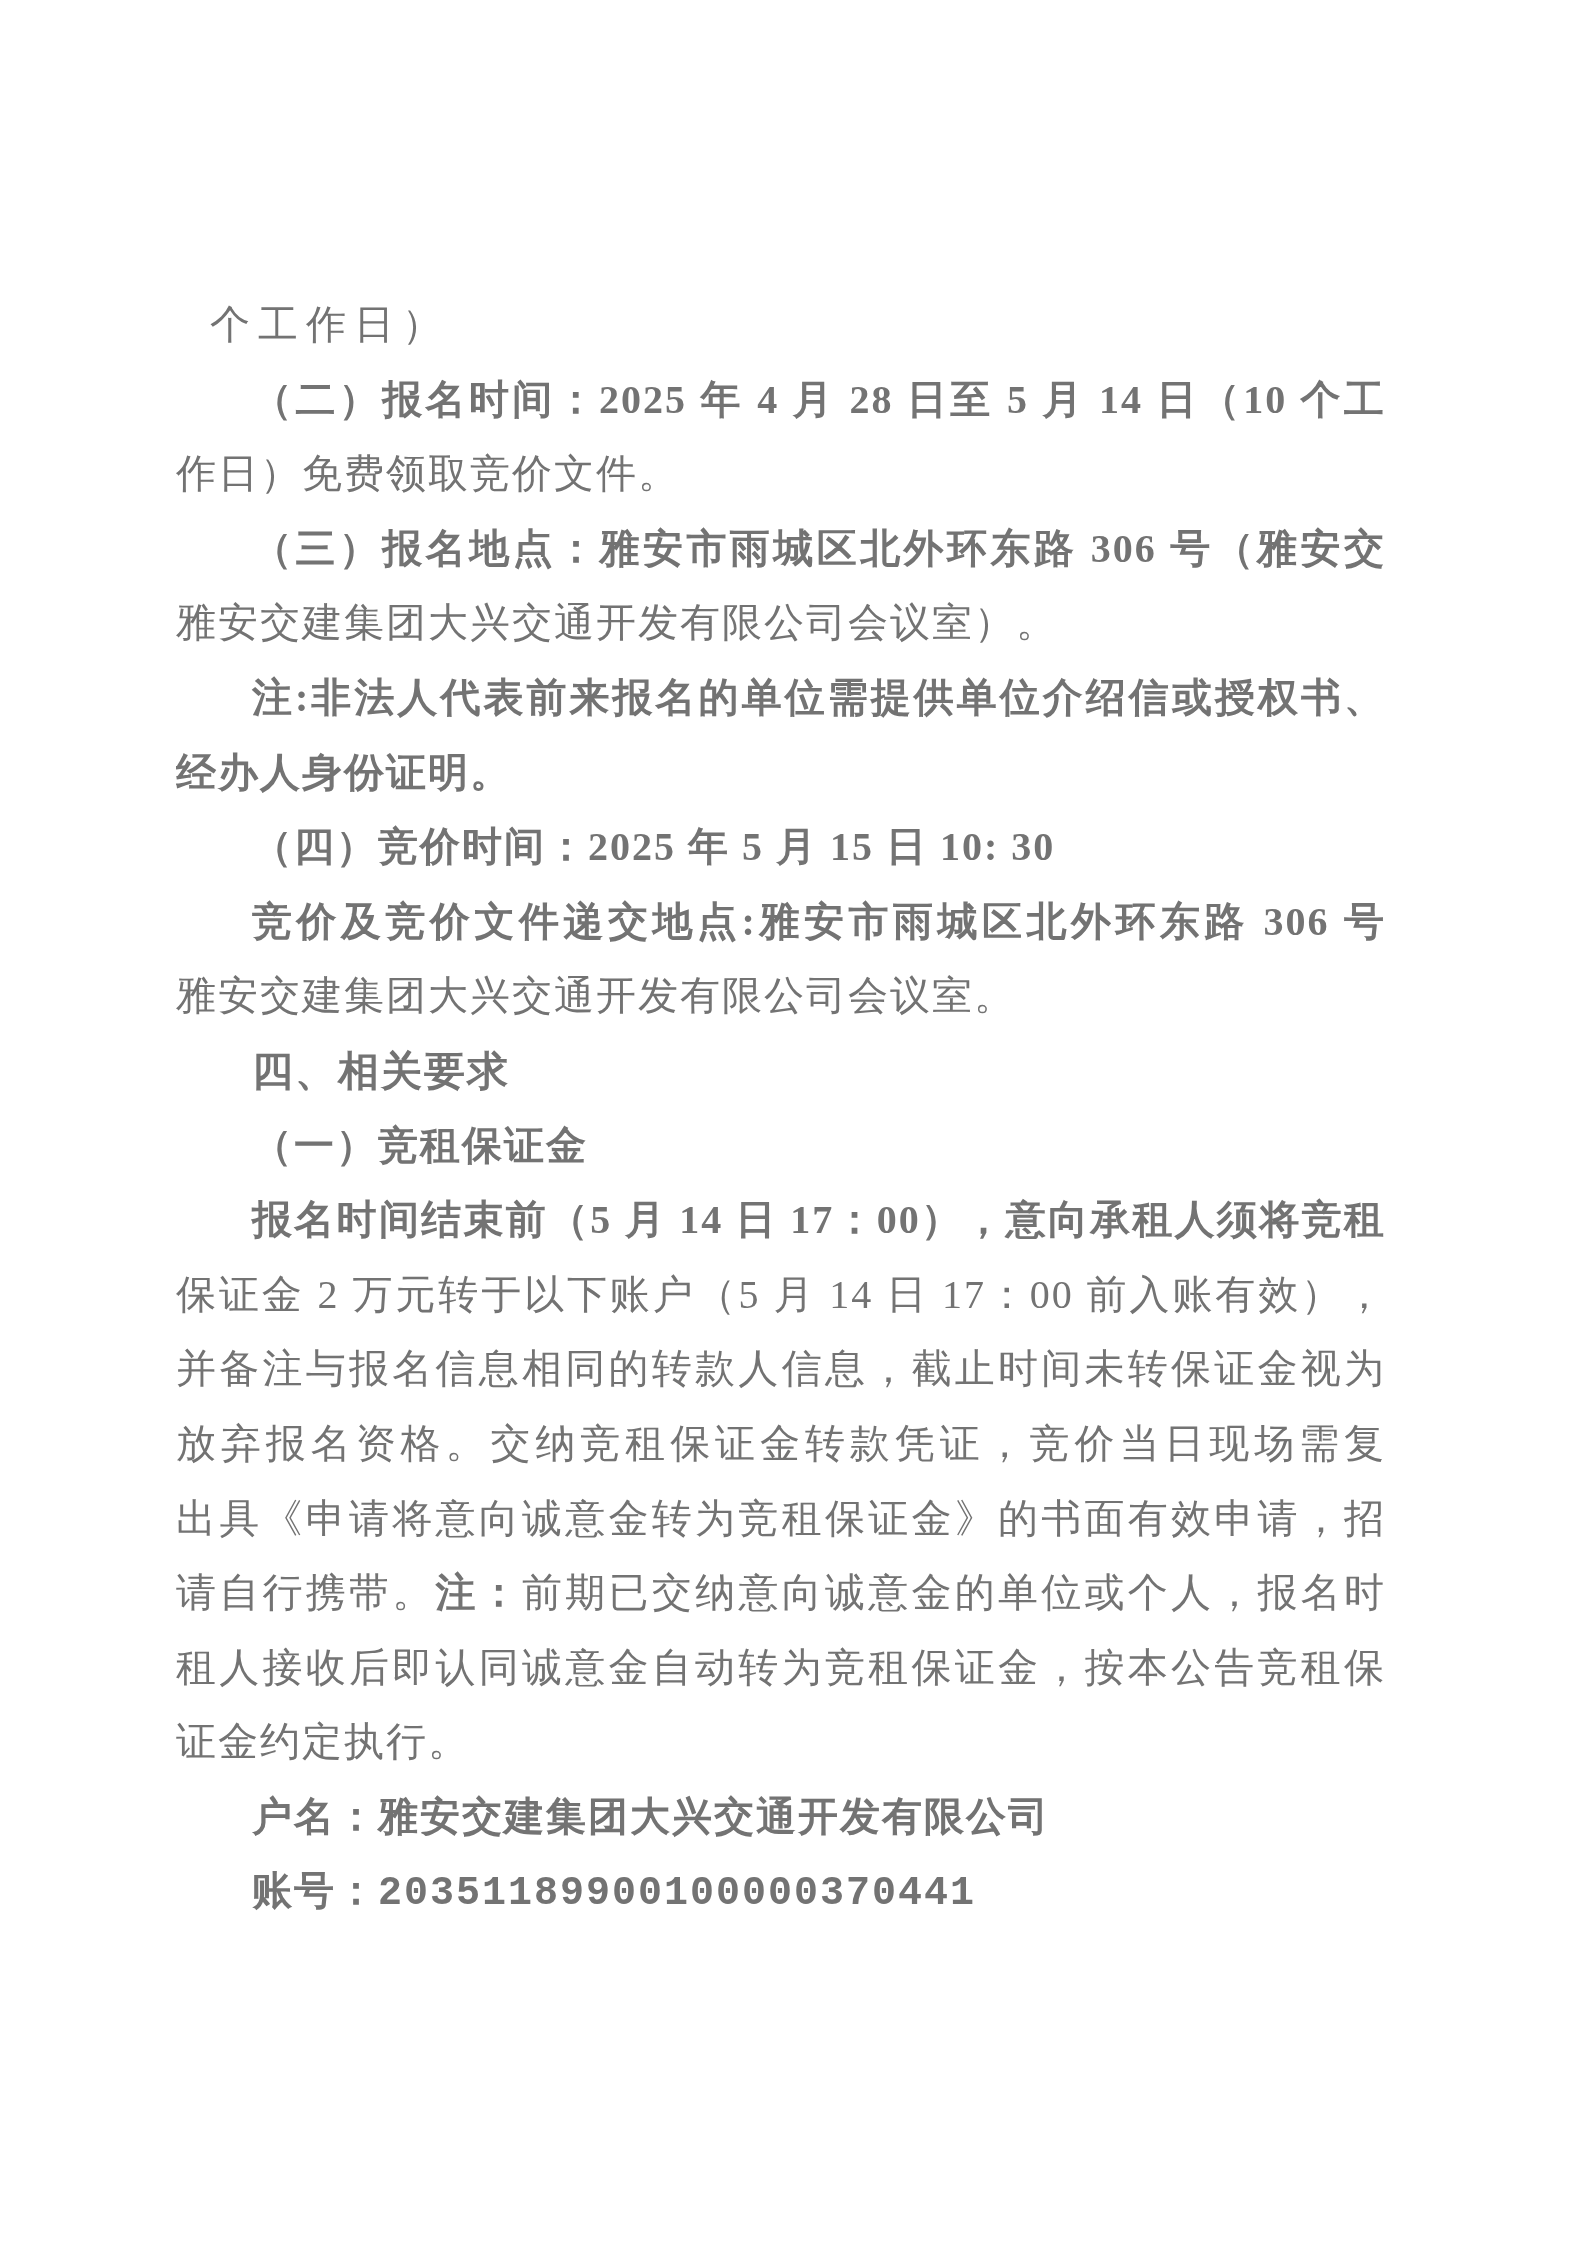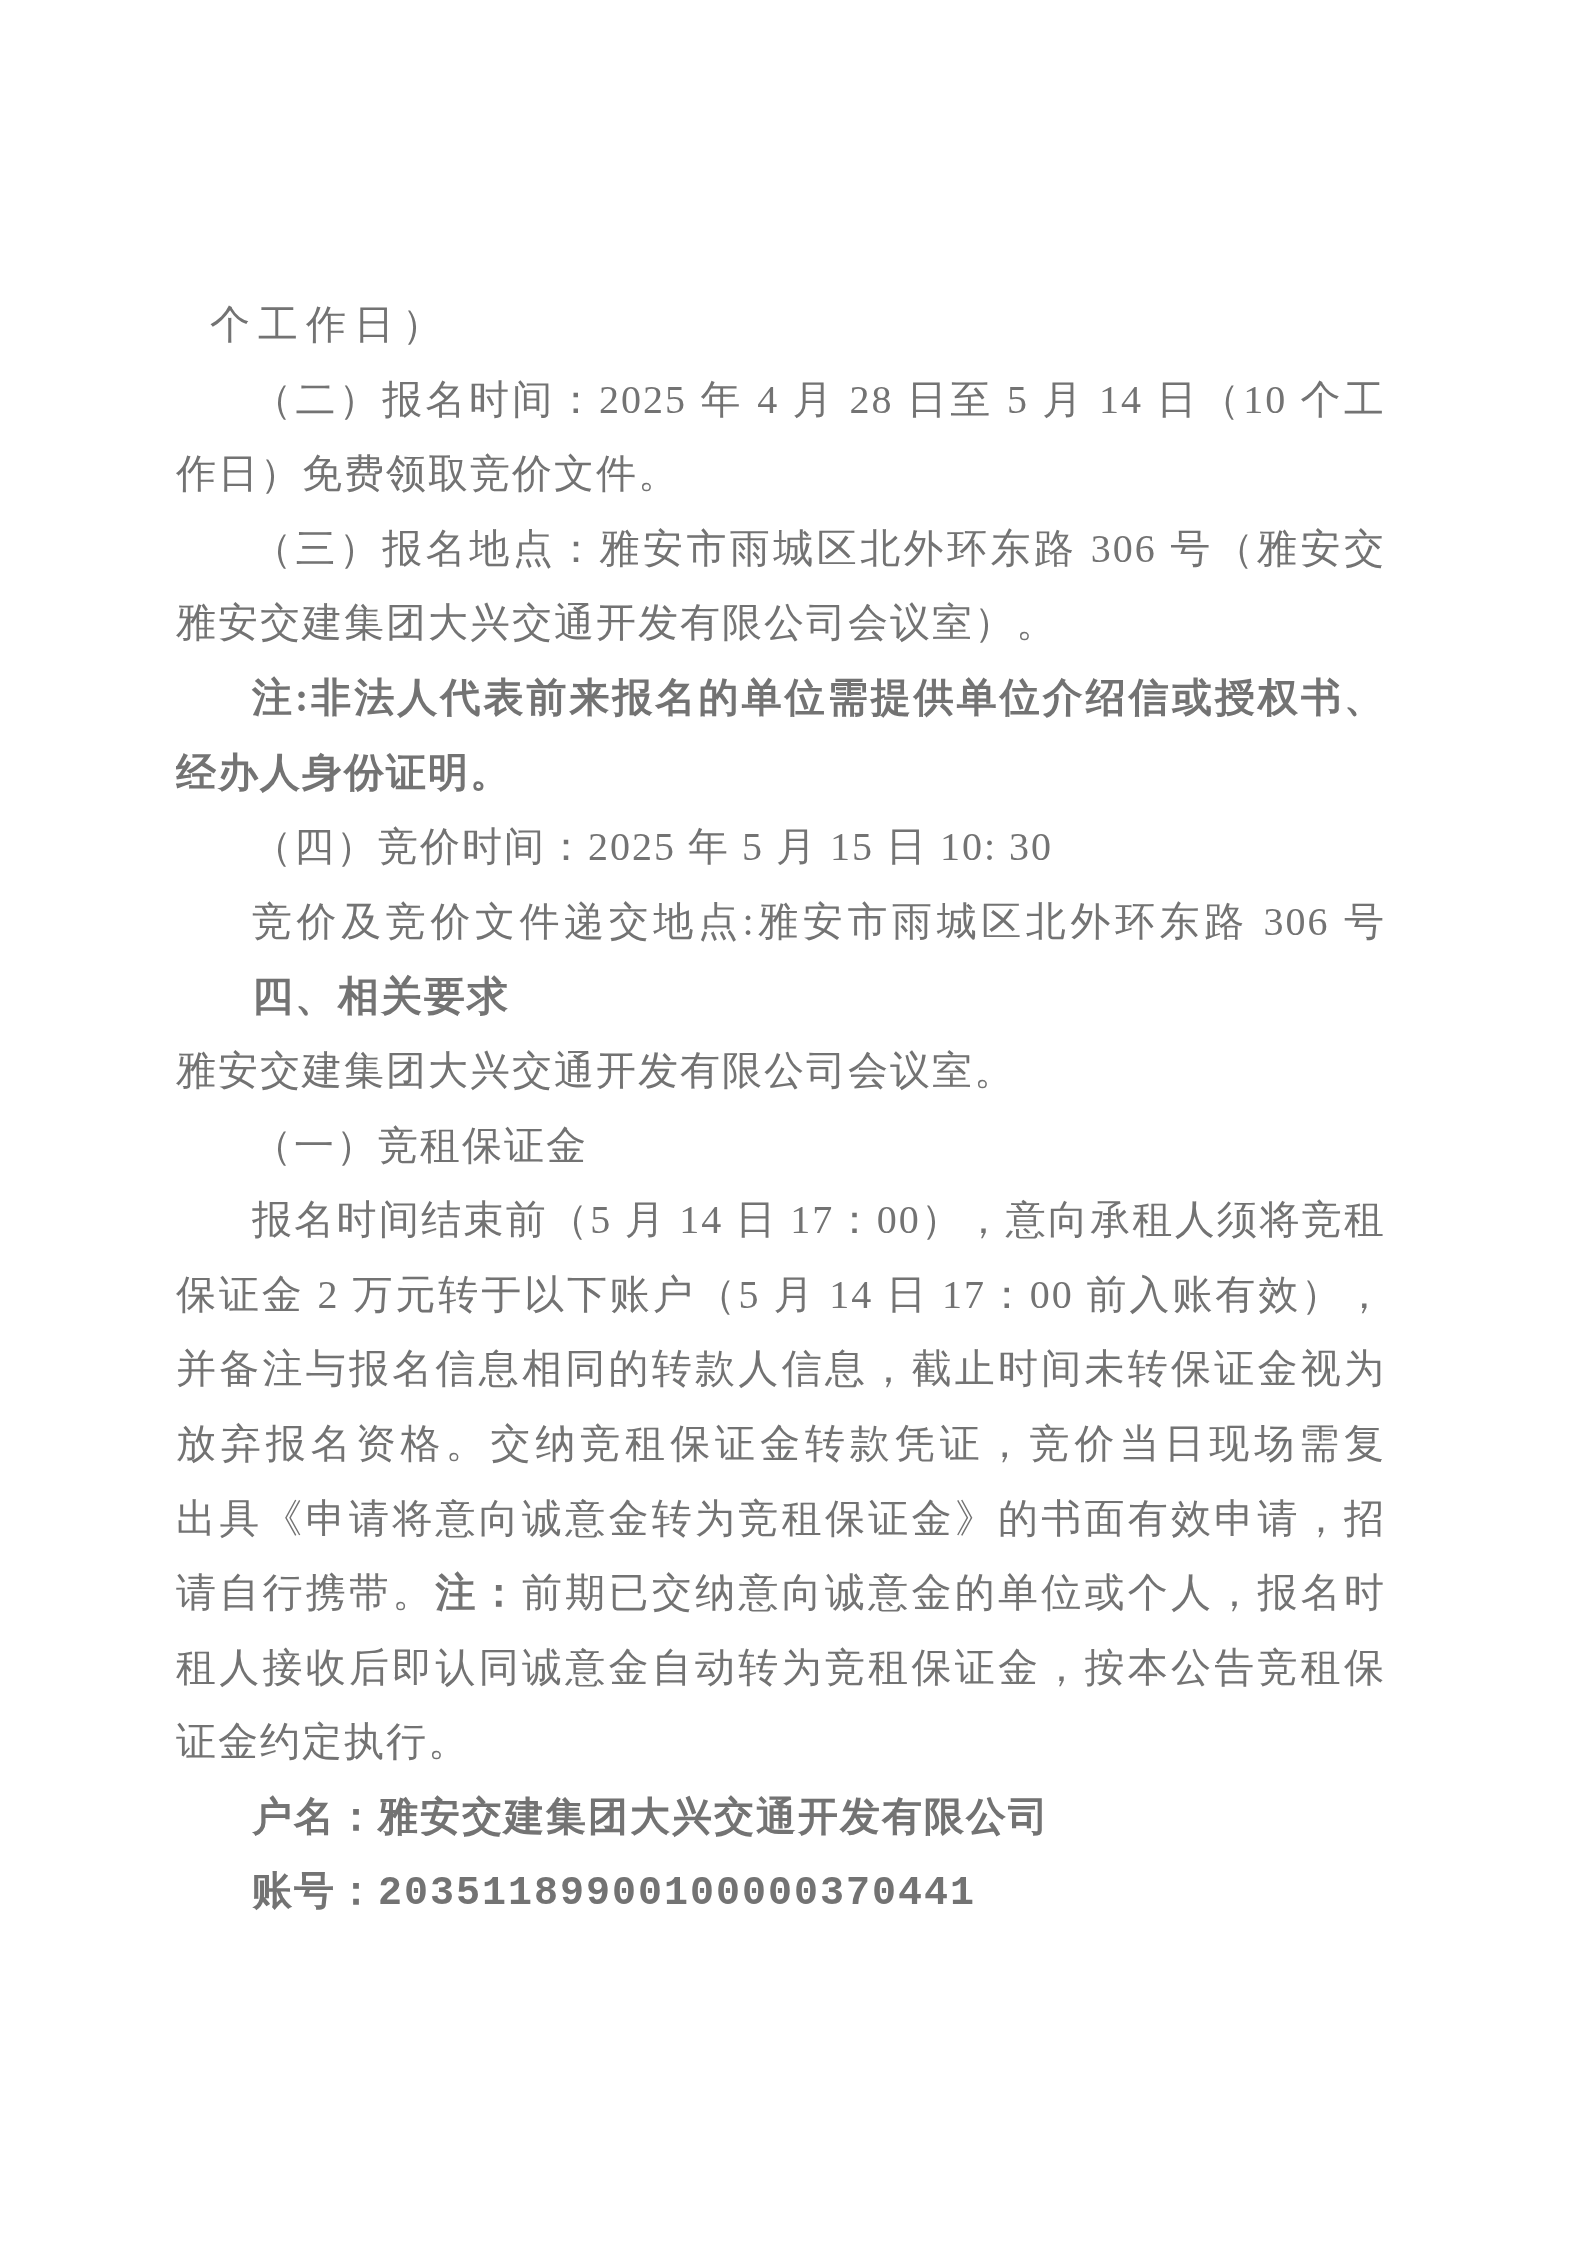--- a/index.html
+++ b/index.html
@@ -26,21 +26,21 @@
     overflow:hidden;
     white-space:nowrap;
     letter-spacing:2px;
   }
   .fill{
     white-space:normal;
     text-align:justify;
     text-align-last:justify;
     text-justify:inter-character;
   }
-  .indent{text-indent:76px;}
+  .indent{text-indent:76px;font-weight:bold;}
   .bold{font-weight:700;}
   .heading{
     font-family:"Liberation Sans","DejaVu Sans",sans-serif;
     font-weight:700;
     font-size:41px;
   }
   .tail-offset{margin-left:34px;letter-spacing:8px;}
   .num{font-family:Liberation Mono, monospace;}
 </style>
 </head>
@@ -56,23 +56,23 @@
 
     <div class="line fill indent">（三）报名地点：雅安市雨城区北外环东路 306 号（雅安交</div>
     <div class="line">雅安交建集团大兴交通开发有限公司会议室）。</div>
 
     <div class="line fill indent bold">注:非法人代表前来报名的单位需提供单位介绍信或授权书、</div>
     <div class="line bold">经办人身份证明。</div>
 
     <div class="line indent">（四）竞价时间：2025 年 5 月 15 日 10: 30</div>
 
     <div class="line fill indent">竞价及竞价文件递交地点:雅安市雨城区北外环东路 306 号</div>
+    <div class="line">雅安交建集团大兴交通开发有限公司会议室。</div>
+
     <div class="line heading indent">四、相关要求</div>
-
-    <div class="line">雅安交建集团大兴交通开发有限公司会议室。</div>
 
     <div class="line indent">（一）竞租保证金</div>
 
     <div class="line fill indent">报名时间结束前（5 月 14 日 17：00），意向承租人须将竞租</div>
     <div class="line fill">保证金 2 万元转于以下账户（5 月 14 日 17：00 前入账有效），</div>
     <div class="line fill">并备注与报名信息相同的转款人信息，截止时间未转保证金视为</div>
     <div class="line fill">放弃报名资格。交纳竞租保证金转款凭证，竞价当日现场需复核，</div>
 
     <div class="line fill">出具《申请将意向诚意金转为竞租保证金》的书面有效申请，招</div>
 

